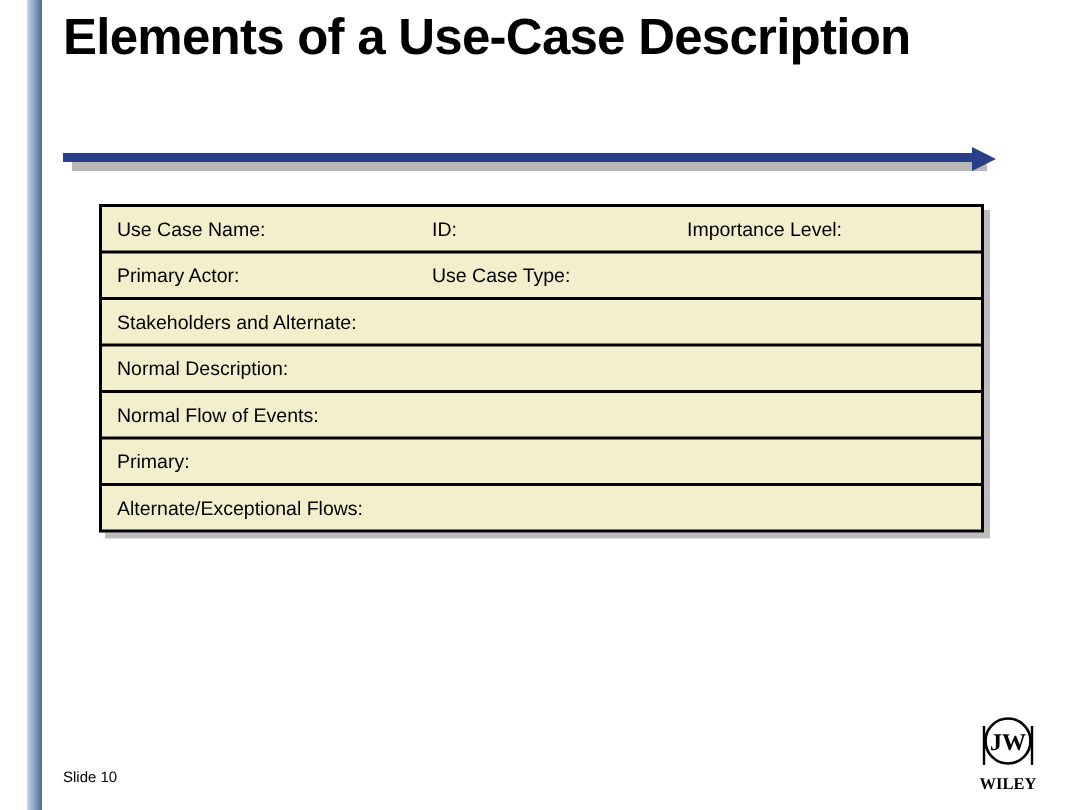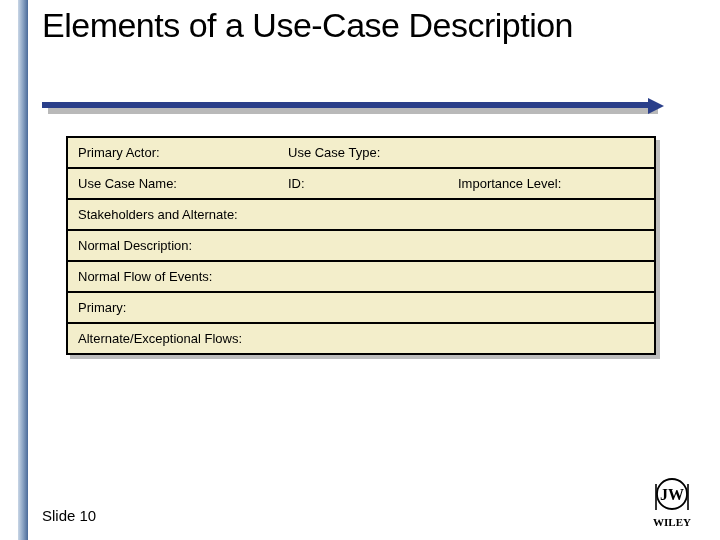--- a/index.html
+++ b/index.html
@@ -1,34 +1,34 @@
 <!DOCTYPE html>
 <html><head>
 <meta charset="utf-8">
 <style>
   * { box-sizing: border-box; margin: 0; padding: 0; }
   html, body { width: 720px; height: 540px; background: #fff; font-family: Verdana, Arial, sans-serif; overflow: hidden; position: relative; }
   .left-stripe { position: absolute; left: 18px; top: 0; width: 10px; height: 540px; background: linear-gradient(to right, #c9d6e6 0%, #8aa3c3 50%, #4a6a99 100%); }
   .title-area { position: absolute; left: 42px; top: 6px; width: 650px; }
-  .title-area h1 { font-size: 34px; font-weight: 400; color: #000; line-height: 1.15; letter-spacing: -0.5px; }
+  .title-area h1 { font-size: 34px; font-weight: 700; color: #000; line-height: 1.15; letter-spacing: -0.5px; }
   .title-underline-wrap { position: absolute; left: 42px; top: 102px; width: 620px; height: 20px; }
   .title-underline-shadow { position: absolute; left: 6px; top: 6px; width: 610px; height: 6px; background: #b9b9b9; }
   .title-underline { position: absolute; left: 0; top: 0; width: 610px; height: 6px; background: #2a3f8a; }
   .title-arrowhead { position: absolute; left: 606px; top: -4px; width: 0; height: 0; border-top: 8px solid transparent; border-bottom: 8px solid transparent; border-left: 16px solid #2a3f8a; }
   .table-box { position: absolute; left: 66px; top: 136px; width: 590px; border: 2px solid #000; background: #f3eecb; box-shadow: 4px 4px 0 #bdbdbd; }
   .row { border-bottom: 2px solid #000; padding: 7px 10px; font-size: 13px; color: #000; display: flex; }
   .row:last-child { border-bottom: none; }
   .cell { flex: 0 0 auto; }
   .c-name { width: 210px; }
   .c-id { width: 170px; }
   .c-imp { flex: 1; }
   .c-actor { width: 210px; }
   .c-type { flex: 1; }
   .rel-note { color: #b85c1f; margin-left: 6px; }
-  .footer { position: absolute; left: 42px; bottom: 16px; font-size: 15px; color: #000; }
+  .footer { position: absolute; left: 42px; bottom: 16px; font-size: 10px; color: #000; }
   .logo { position: absolute; right: 18px; bottom: 10px; width: 60px; height: 54px; }
   .logo svg { width: 60px; height: 54px; }
 </style>
 </head>
 <body>
 
 <div class="left-stripe"></div>
 
 <div class="title-area">
   <h1>Elements of a Use-Case Description</h1>
@@ -36,28 +36,28 @@
 
 <div class="title-underline-wrap">
   <div class="title-underline-shadow"></div>
   <div class="title-underline"></div>
   <div class="title-arrowhead"></div>
 </div>
 
 <div class="table-box">
 
   <div class="row">
-    <span class="cell c-actor">Primary Actor:</span>
-    <span class="cell c-type">Use Case Type:</span>
+    <span class="cell c-name">Use Case Name:</span>
+    <span class="cell c-id">ID:</span>
+    <span class="cell c-imp">Importance Level:</span>
   </div>
 
   <div class="row">
-    <span class="cell c-name">Use Case Name:</span>
-    <span class="cell c-id">ID:</span>
-    <span class="cell c-imp">Importance Level:</span>
+    <span class="cell c-actor">Primary Actor:</span>
+    <span class="cell c-type">Use Case Type:</span>
   </div>
 
   <div class="row">
     <span class="cell">Stakeholders and Alternate:</span>
   </div>
 
   <div class="row">
     <span class="cell">Normal Description:</span>
   </div>
 

